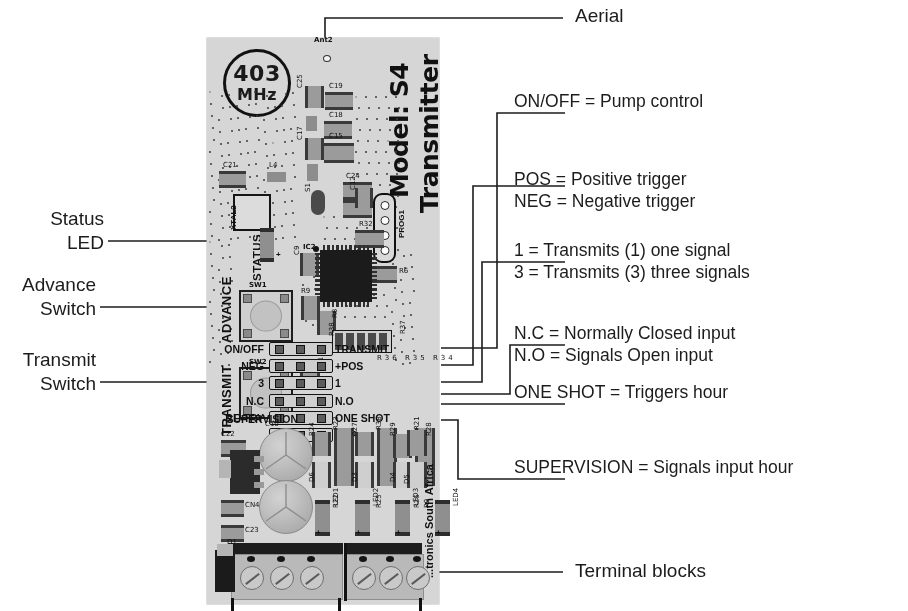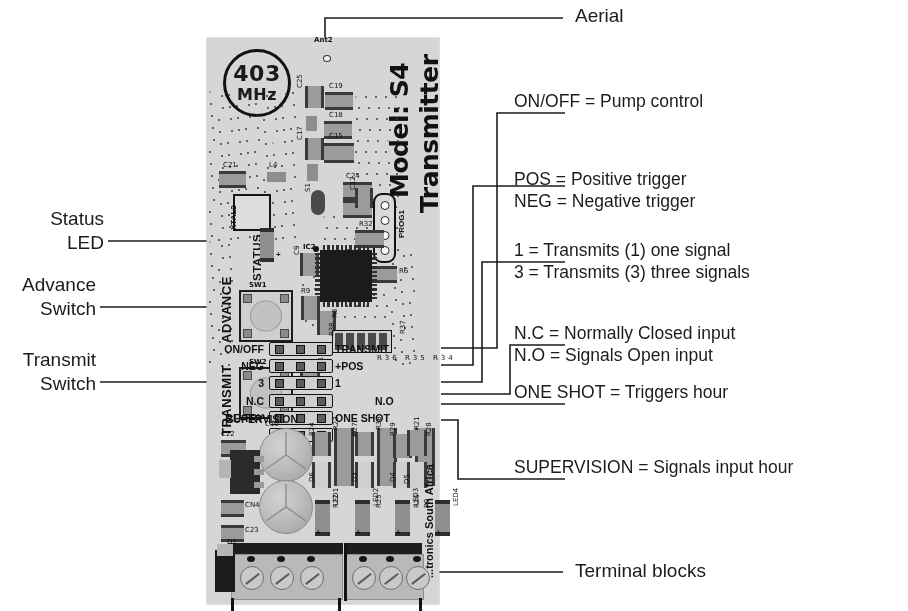--- a/index.html
+++ b/index.html
@@ -678,21 +678,21 @@
           <div class="jp" style="left:47px;"></div>
         </div>
         <div class="jtxtL" style="left:-6px;top:339.4px;width:63px;">3</div>
         <div class="jtxtR" style="left:128px;top:339.4px;">1</div>
         <div class="jrow" style="left:62px;top:355.6px;width:62px;">
           <div class="jp" style="left:5px;"></div>
           <div class="jp" style="left:26px;"></div>
           <div class="jp" style="left:47px;"></div>
         </div>
         <div class="jtxtL" style="left:-6px;top:356.6px;width:63px;">N.C</div>
-        <div class="jtxtR" style="left:128px;top:356.6px;margin-left:40px;">N.O</div>
+        <div class="jtxtR" style="left:128px;top:356.6px;">N.O</div>
         <div class="jrow" style="left:62px;top:372.8px;width:62px;">
           <div class="jp" style="left:5px;"></div>
           <div class="jp" style="left:26px;"></div>
           <div class="jp" style="left:47px;"></div>
         </div>
         <div class="jtxtL" style="left:-6px;top:373.8px;width:63px;">RE-TRY</div>
         <div class="jtxtR" style="left:128px;top:373.8px;">ONE SHOT</div>
         <div class="jrow" style="left:62px;top:390px;width:62px;">
           <div class="jp" style="left:5px;"></div>
           <div class="jp" style="left:26px;"></div>

